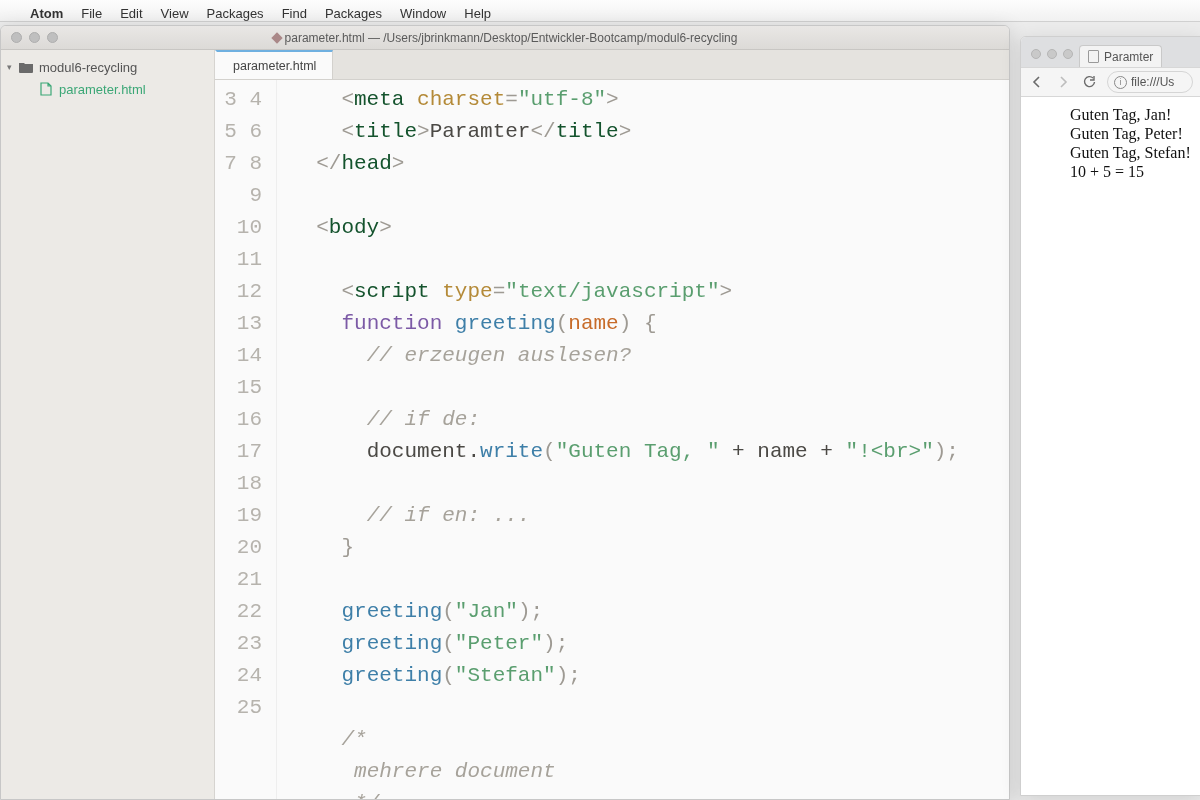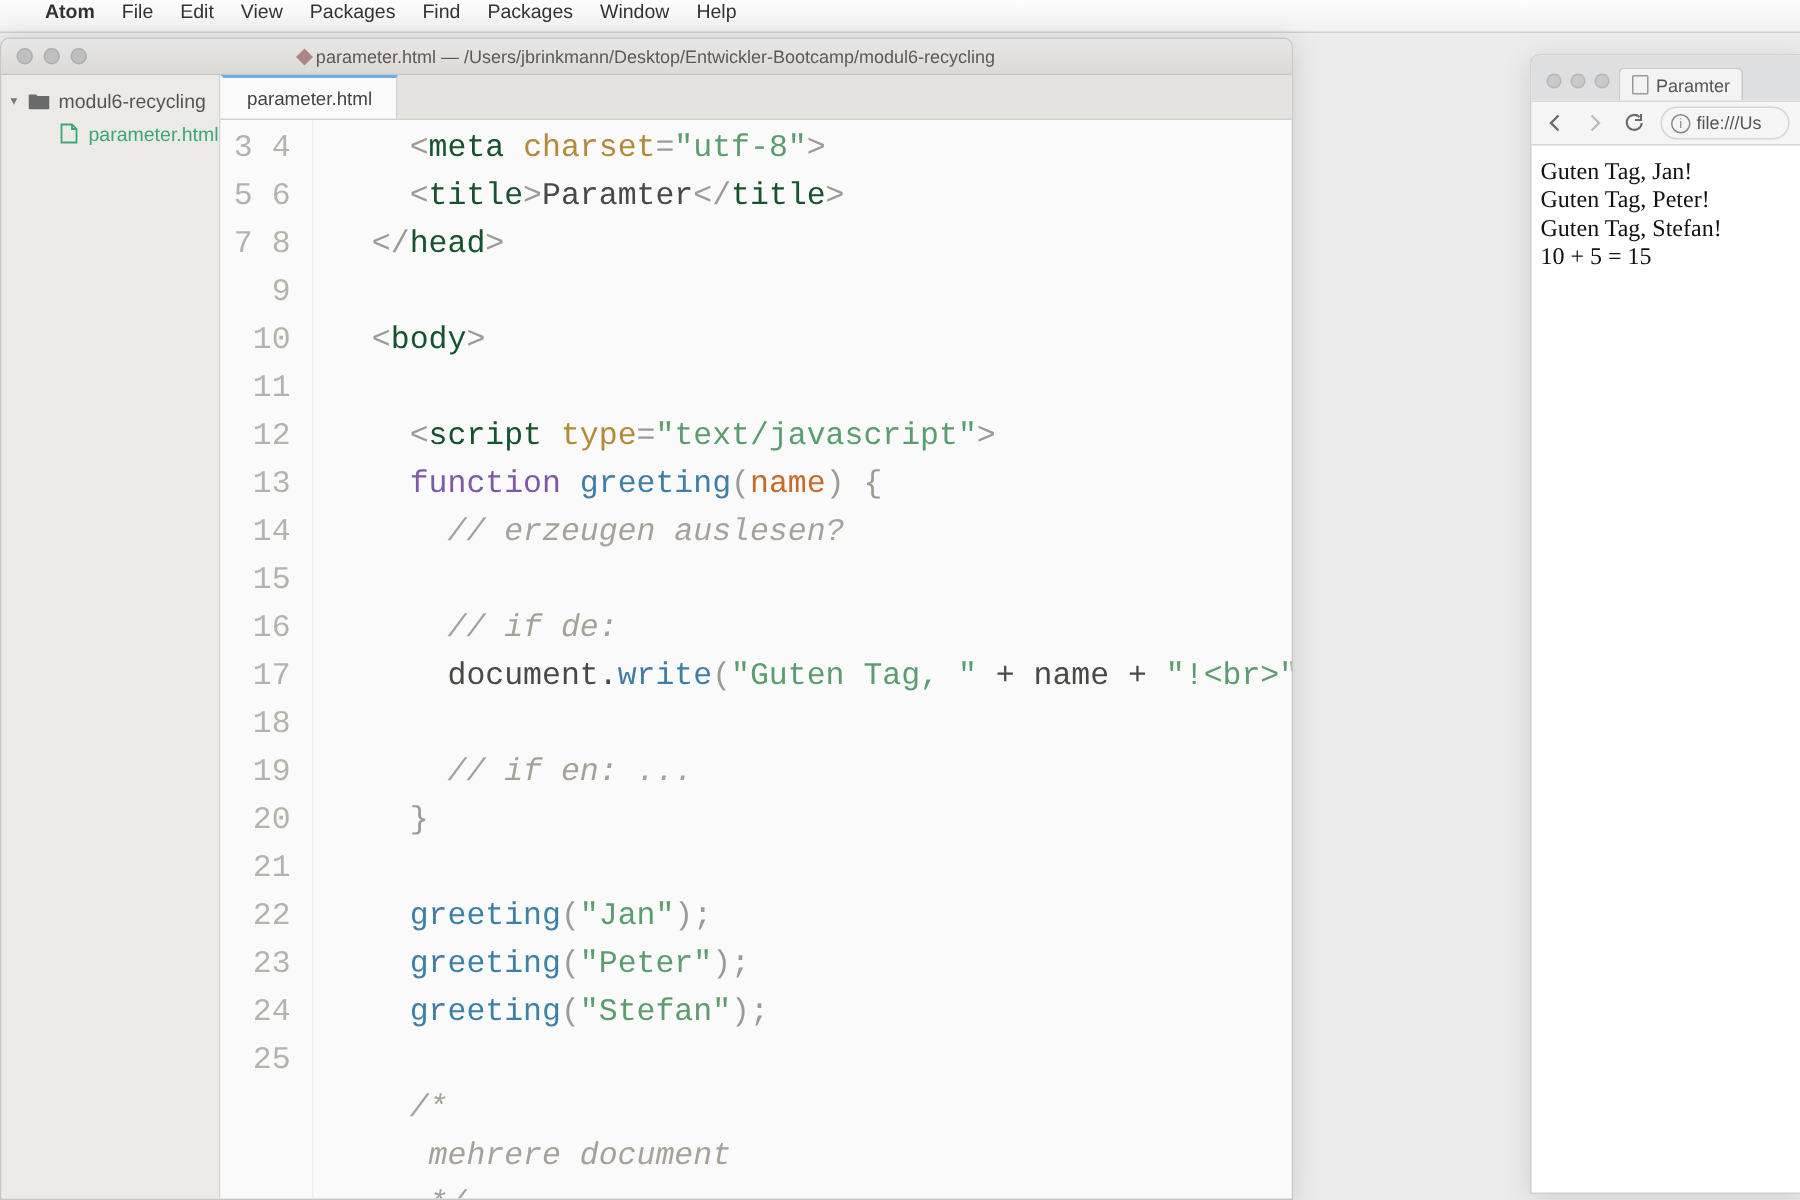--- a/index.html
+++ b/index.html
@@ -11,40 +11,40 @@
     height: 800px;
     overflow: hidden;
     color: #333;
   }
   
   .menubar {
     height: 22px;
     background: linear-gradient(#fdfdfd,#f1f1f1);
     border-bottom:1px solid #d0d0d0;
     display:flex;
-    align-items:flex-start;
+    align-items:flex-end;
     padding:0 12px;
     gap:18px;
     font-size:13px;
   }
   .menubar .apple { font-size:14px; }
   .menubar .app-name { font-weight:600; }
   .menubar span { cursor:default; }
 
   .desktop {
     position:relative;
     height:778px;
     background:#ececec;
   }
 
   
   .atom-window {
     position:absolute;
     left:0; top:3px;
-    width:862px;
+    width:1010px;
     height:775px;
     background:#f4f3f1;
     border:1px solid #c7c7c7;
     border-radius:6px 6px 0 0;
     box-shadow:0 4px 20px rgba(0,0,0,0.15);
     display:flex;
     flex-direction:column;
     overflow:hidden;
   }
   .titlebar {
@@ -188,21 +188,21 @@
   .nav-icon{width:16px;height:16px;display:inline-flex;align-items:center;justify-content:center;}
   .addr {
     flex:1;height:22px;border:1px solid #d5d5d5;border-radius:12px;
     display:flex;align-items:center;padding:0 6px;font-size:12px;color:#555;gap:4px;
     overflow:hidden;white-space:nowrap;
   }
   .info-circ{width:13px;height:13px;border:1px solid #888;border-radius:50%;font-size:9px;line-height:11px;text-align:center;color:#888;}
   .browser-content{
     padding:8px 6px;
     font-family:"Times New Roman",serif;
-    font-size:16px; line-height:19px; color:#111;
+    font-size:16px; line-height:19px; color:#111;margin-left:43px;
   }
 </style>
 </head>
 <body>
 
 <div class="menubar">
   <span class="apple"></span>
   <span class="app-name">Atom</span>
   <span>File</span>
   <span>Edit</span>

